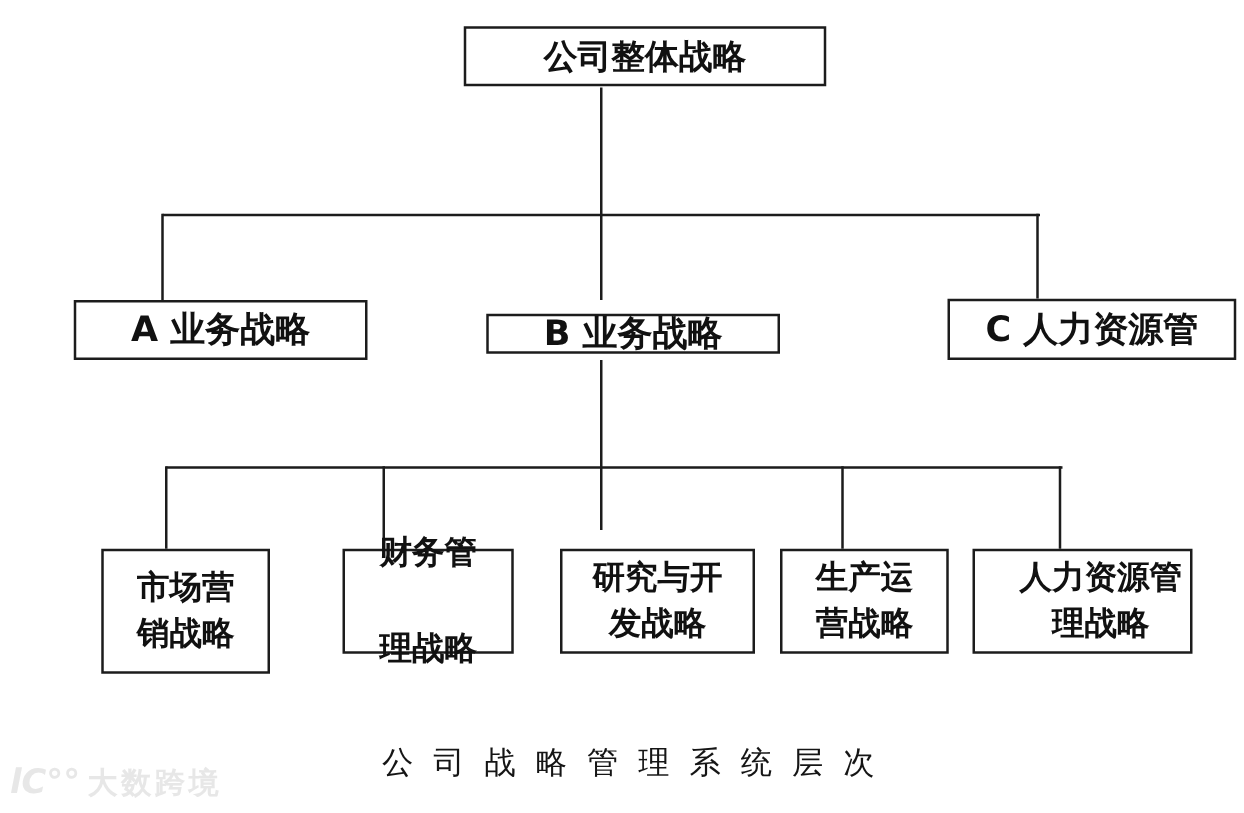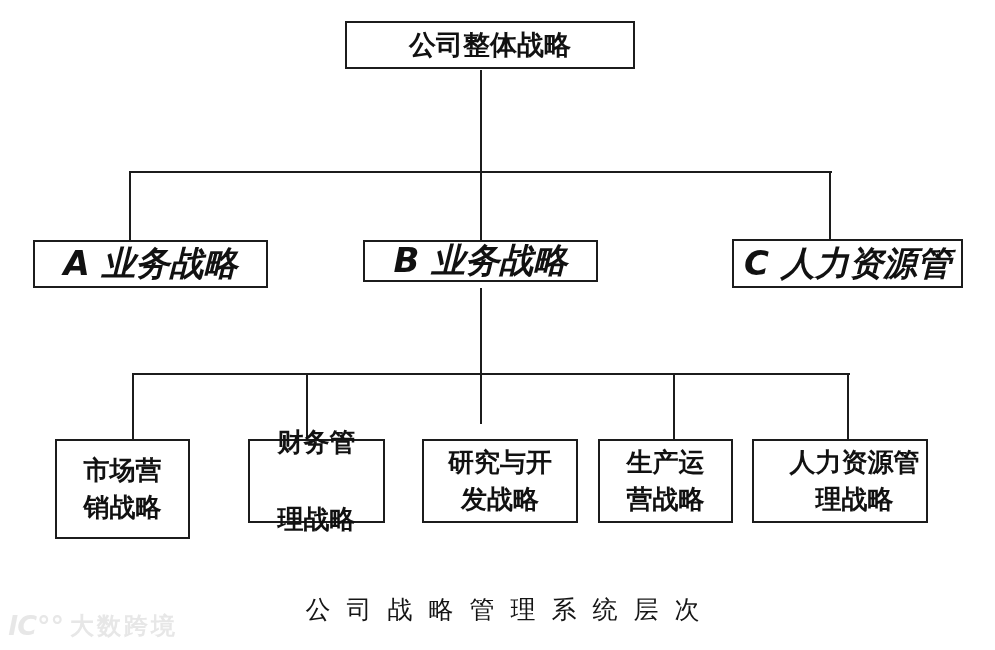--- a/index.html
+++ b/index.html
@@ -21,24 +21,25 @@
     border: 2px solid #1c1c1c;
     background: #ffffff;
     color: #111111;
     font-weight: bold;
     display: flex;
     flex-direction: column;
     align-items: center;
     justify-content: center;
     text-align: center;
     white-space: nowrap;
+    margin-left: 26px;
   }
   .node .ln { display: block; }
   .lv1 { font-size: 27px; }
-  .lv2 { font-size: 34px; font-style: italic; }
+  .lv2 { font-size: 28px; }
   .lv3 { font-size: 26px; line-height: 37px; }
   .line {
     position: absolute;
     background: #1c1c1c;
   }
   .caption {
     position: absolute;
     left: 0;
     right: 0;
     top: 593px;
@@ -81,21 +82,21 @@
   </div>
 
   <div class="line" style="left:480px; top:70px; width:2px; height:170px;"></div>
   <div class="line" style="left:130px; top:171px; width:702px; height:2px;"></div>
   <div class="line" style="left:129px; top:171px; width:2px; height:69px;"></div>
   <div class="line" style="left:829px; top:171px; width:2px; height:68px;"></div>
 
   <div class="node lv2" style="left:33px; top:240px; width:235px; height:48px;">
     <span class="ln">A 业务战略</span>
   </div>
-  <div class="node lv2" style="left:363px; top:240px; width:235px; height:42px;">
+  <div class="node lv2" style="left:363px; top:251px; width:235px; height:32px;">
     <span class="ln">B 业务战略</span>
   </div>
   <div class="node lv2" style="left:732px; top:239px; width:231px; height:49px;">
     <span class="ln">C 人力资源管</span>
   </div>
 
   <div class="line" style="left:480px; top:288px; width:2px; height:136px;"></div>
   <div class="line" style="left:133px; top:373px; width:717px; height:2px;"></div>
   <div class="line" style="left:132px; top:373px; width:2px; height:67px;"></div>
   <div class="line" style="left:306px; top:373px; width:2px; height:67px;"></div>

